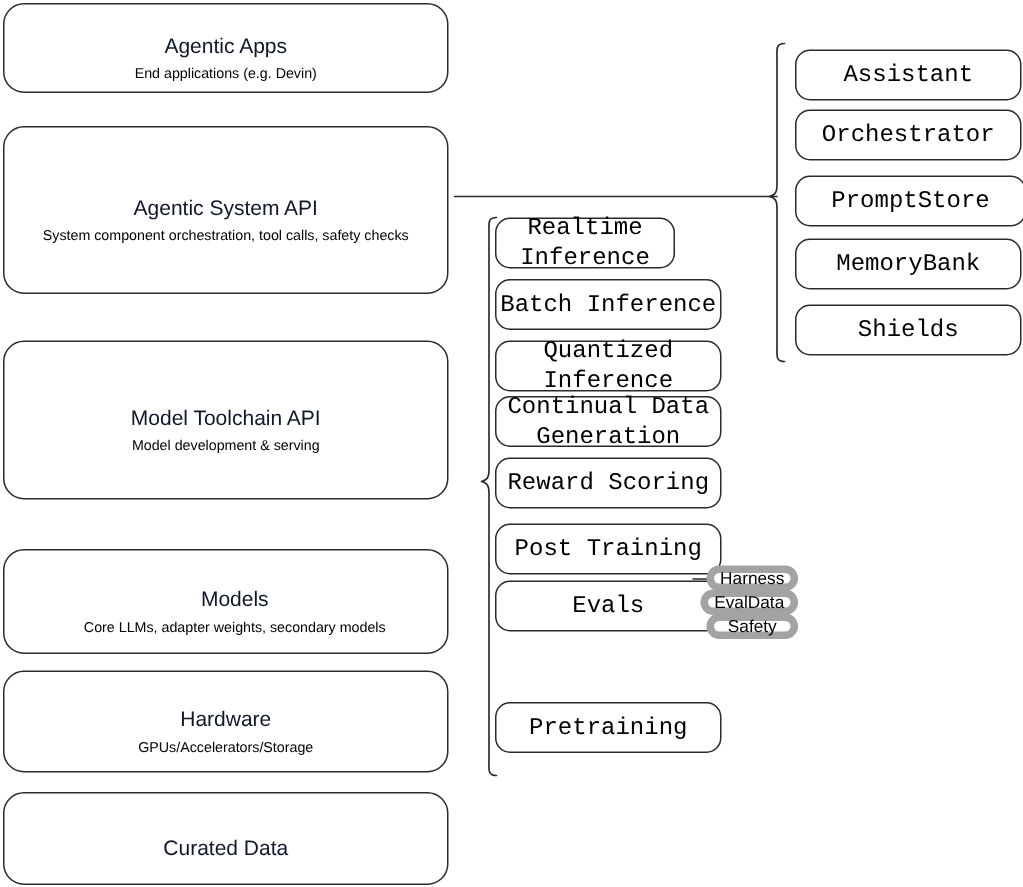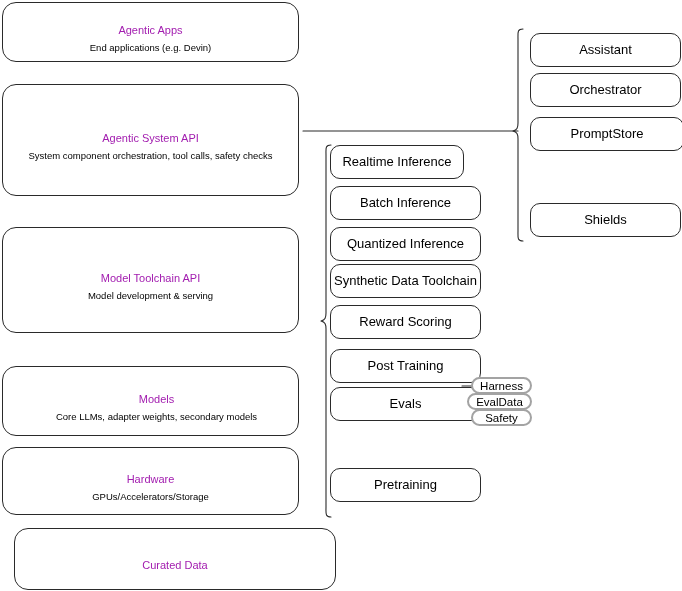--- a/index.html
+++ b/index.html
@@ -36,42 +36,43 @@
     justify-content: center;
     text-align: center;
     line-height: 1.25;
   }
 
   
   .layer {
     border-radius: 14px;
   }
   .layer .title {
-    font-size: 11px;
-    color: #a21caf;
+    font-size: 14px;
+    color: #0f172a;
     margin-top: 14px;
   }
   .layer .subtitle {
     font-size: 9.5px;
     color: #000;
     margin-top: 4px;
   }
 
   
   .cap {
     height: 34px;
     border-radius: 10px;
-    font-size: 13px;
+    font-size: 16px;
+    font-family: Liberation Mono, monospace;
   }
 
   
   .pill {
     position: absolute;
     box-sizing: border-box;
-    border: 2px solid #a3a3a3;
+    border: 5px solid #a3a3a3;
     border-radius: 999px;
     background: #ffffff;
     display: flex;
     align-items: center;
     justify-content: center;
     font-size: 11.5px;
     height: 17px;
     z-index: 5;
   }
 
@@ -136,35 +137,35 @@
   <div class="node layer" style="left:2px; top:366px; width:297px; height:70px;padding-left:12px;">
     <div class="title">Models</div>
     <div class="subtitle">Core LLMs, adapter weights, secondary models</div>
   </div>
 
   <div class="node layer" style="left:2px; top:447px; width:297px; height:68px;">
     <div class="title">Hardware</div>
     <div class="subtitle">GPUs/Accelerators/Storage</div>
   </div>
 
-  <div class="node layer" style="left:14px; top:528px; width:322px; height:62px;">
+  <div class="node layer" style="left:2px; top:528px; width:297px; height:62px;">
     <div class="title">Curated Data</div>
   </div>
 
-  <div class="node cap" style="left:330px; top:145px; width:134px;">
+  <div class="node cap" style="left:330px; top:145px; width:120px;">
     <span>Realtime Inference</span>
   </div>
   <div class="node cap" style="left:330px; top:186px; width:151px;">
     <span>Batch Inference</span>
   </div>
   <div class="node cap" style="left:330px; top:227px; width:151px;">
     <span>Quantized Inference</span>
   </div>
   <div class="node cap" style="left:330px; top:264px; width:151px;">
-    <span>Synthetic Data Toolchain</span>
+    <span>Continual Data Generation</span>
   </div>
   <div class="node cap" style="left:330px; top:305px; width:151px;">
     <span>Reward Scoring</span>
   </div>
   <div class="node cap" style="left:330px; top:349px; width:151px;">
     <span>Post Training</span>
   </div>
   <div class="node cap" style="left:330px; top:387px; width:151px;">
     <span>Evals</span>
   </div>
@@ -184,17 +185,20 @@
 
   <div class="node cap" style="left:530px; top:33px; width:151px;">
     <span>Assistant</span>
   </div>
   <div class="node cap" style="left:530px; top:73px; width:151px;justify-content:center;">
     <span>Orchestrator</span>
   </div>
   <div class="node cap" style="left:530px; top:117px; width:154px;align-items:center;">
     <span>PromptStore</span>
   </div>
+  <div class="node cap" style="left:530px; top:159px; width:151px;">
+    <span>MemoryBank</span>
+  </div>
   <div class="node cap" style="left:530px; top:203px; width:151px;">
     <span>Shields</span>
   </div>
 
 </div>
 
 </body></html>

